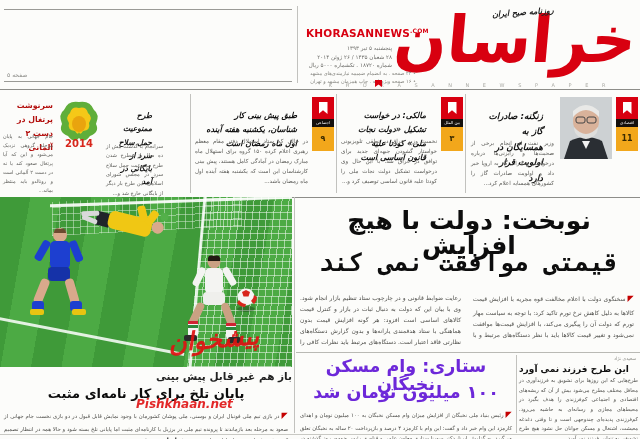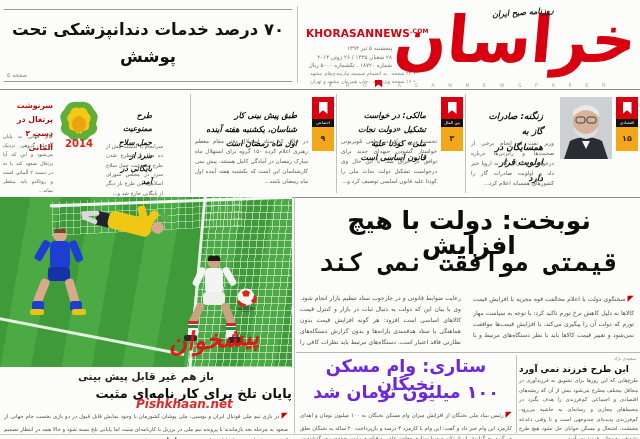--- a/index.html
+++ b/index.html
@@ -66,22 +66,22 @@
   .net1{right:-8px;top:0;width:104px;height:170px;transform:skewX(-6deg);}
   .net2{left:52px;top:0;width:190px;height:34px;transform:skewY(-3deg);opacity:.8;}
   .post{position:absolute;left:196px;top:0;width:3px;height:170px;background:rgba(255,255,255,.85);transform:skewX(-5deg);}
   .crossbar{position:absolute;left:50px;top:3px;width:242px;height:3px;background:rgba(255,255,255,.9);transform:skewY(-2deg);}
   .touchline{position:absolute;left:-24px;top:136px;width:210px;height:3px;background:rgba(255,255,255,.85);transform:rotate(11deg);}
   .photo-wm{position:absolute;left:168px;top:128px;color:#e01212;font-size:25px;font-weight:bold;
             font-style:italic;direction:rtl;transform:rotate(-5deg);opacity:.92;}
 
   
   .cap{position:absolute;left:0;top:367px;width:292px;height:66px;}
-  .cap1{position:absolute;left:0;right:0;top:3px;text-align:center;direction:rtl;font-weight:bold;font-size:10.5px;color:#222;}
-  .cap2{position:absolute;left:0;right:0;top:19px;direction:rtl;font-weight:bold;font-size:13px;color:#0d0d0d;}
+  .cap1{position:absolute;left:0;right:0;top:3px;text-align:right;direction:rtl;font-weight:bold;font-size:10.5px;color:#222;}
+  .cap2{position:absolute;left:0;right:0;top:19px;text-align:center;direction:rtl;font-weight:bold;font-size:13px;color:#0d0d0d;}
   .cap-url{position:absolute;left:136px;top:13px;color:#e01212;font-weight:bold;font-style:italic;font-size:12px;opacity:.9;margin-top:17px;}
   .cap-body{position:absolute;left:4px;right:4px;top:42px;font-size:5.4px;}
 
   
   .sat-h{position:absolute;margin:0;left:298px;width:216px;text-align:center;direction:rtl;
          font-size:17.5px;font-weight:bold;color:#6d28d9;line-height:1;}
   .sat-body{position:absolute;left:300px;top:408px;width:212px;font-size:5.4px;}
 
   
   .note{position:absolute;left:519px;top:354px;width:119px;height:82px;}
@@ -95,21 +95,20 @@
   .note-body{font-size:5.2px;}
 </style>
 </head>
 <body>
 
 <div class="page">
 
   <div class="tlh">
     <div class="rule" style="left:4px;width:288px;top:9px;"></div>
     <div class="tlh-text">
-      <div>۷۰ درصد خدمات دندانپزشکی تحت پوشش</div>
     </div>
     <div class="tlh-page">صفحه ۵</div>
     <div class="rule" style="left:4px;width:288px;top:81px;"></div>
   </div>
 
   <div class="vrule" style="left:297px;top:6px;height:77px;"></div>
 
   <div class="mast">
     <div class="mast-logo">خراسان</div>
     <div class="mast-tagline">روزنامه صبح ایران</div>
@@ -128,21 +127,21 @@
   </div>
 
   <div class="strip">
 
     <div class="nbox" style="right:0;width:173px;">
       <div class="ind" style="right:2px;">
         <div class="ind-red">
             <span class="pennant"></span>
           </div>
         <div class="ind-cat">اقتصادی</div>
-        <div class="ind-num">۱۵</div>
+        <div class="ind-num">11</div>
       </div>
       <svg class="portrait" style="right:28px;" width="52" height="62" viewBox="0 0 52 62">
         <rect width="52" height="62" fill="#cdd1d3"></rect>
         <path d="M4 62 L10 44 Q26 36 42 44 L48 62 Z" fill="#2a2e33"></path>
         <path d="M22 44 L26 52 L30 44 Z" fill="#f2f2f2"></path>
         <ellipse cx="26" cy="24" rx="13" ry="15" fill="#d9b29a"></ellipse>
         <path d="M13 20 Q26 6 39 20 L39 14 Q26 2 13 14 Z" fill="#e9e9e7"></path>
         <path d="M14 30 Q26 44 38 30 Q38 40 26 42 Q14 40 14 30 Z" fill="#dfdfdd"></path>
         <rect x="16" y="20" width="9" height="6" rx="2" fill="none" stroke="#444" stroke-width="1"></rect>
         <rect x="27" y="20" width="9" height="6" rx="2" fill="none" stroke="#444" stroke-width="1"></rect>

